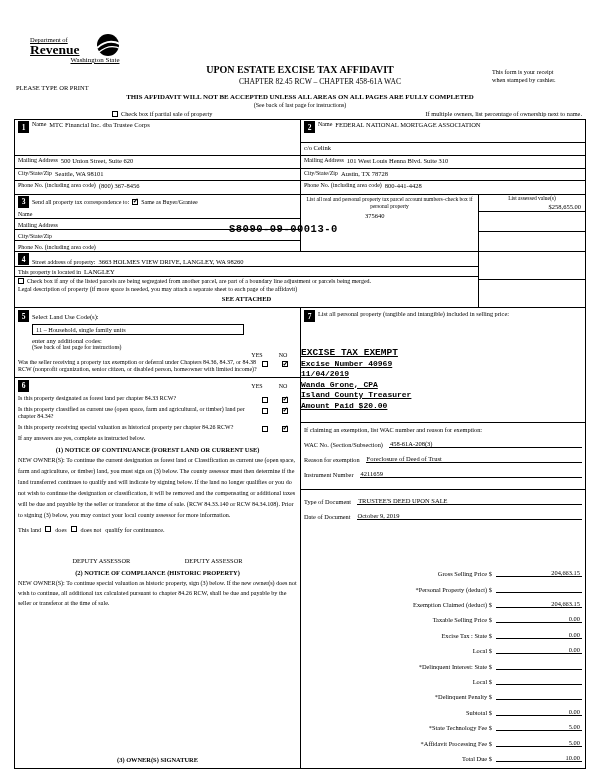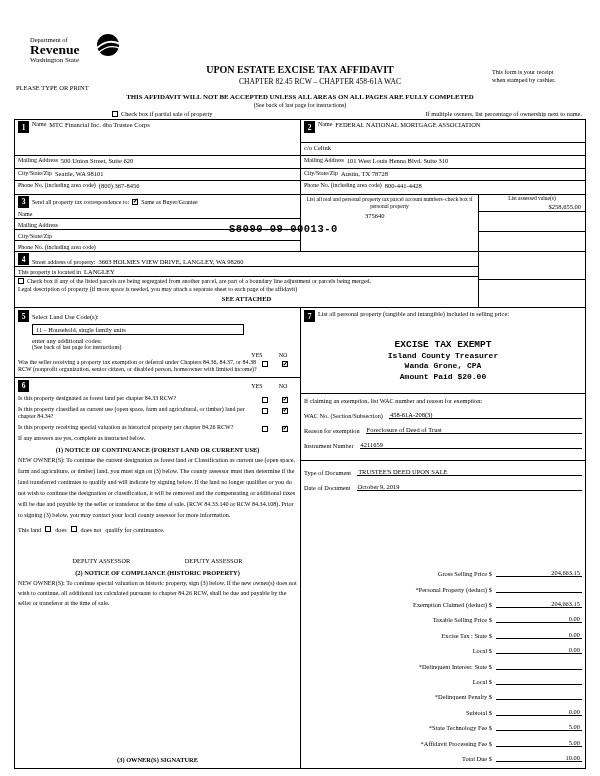--- a/index.html
+++ b/index.html
@@ -1,23 +1,23 @@
 <!DOCTYPE html>
 <html><head>
 <meta charset="utf-8">
 <style>
   *{margin:0;padding:0;box-sizing:border-box;}
   html,body{background:#fff;}
   .page{width:600px;height:776px;position:relative;background:#fff;color:#000;
         font-family:"Liberation Serif",serif;overflow:hidden;margin:0 auto;}
   
-  .logo{position:absolute;left:30px;top:36px;width:130px;}
+  .logo{position:absolute;left:30px;top:36px;width:130px;text-decoration:underline;}
   .logo .dept{font-size:6.5px;}
   .logo .rev{font-size:13.5px;font-weight:bold;line-height:13px;}
-  .logo .st{font-size:7px;}
+  .logo .st{font-size:7px;text-align:center;}
   .logo svg{position:absolute;left:64px;top:-4px;}
   .title-block{position:absolute;top:64px;left:0;right:0;text-align:center;}
   .title{font-size:10px;font-weight:bold;}
   .chapter{font-size:7.6px;margin-top:2px;padding-left:40px;}
   .receipt{position:absolute;right:16px;top:68px;width:92px;font-size:6.2px;line-height:7.5px;}
   .type-print{position:absolute;left:16px;top:84px;font-size:6.5px;}
   .warning{position:absolute;top:93px;left:0;right:0;text-align:center;font-weight:bold;font-size:6.9px;}
   .see-back{position:absolute;top:102px;left:0;right:0;text-align:center;font-size:6px;}
   .pre-row{position:absolute;top:110px;left:112px;right:18px;display:flex;justify-content:space-between;font-size:6.3px;}
   .pre-left{display:flex;gap:3px;align-items:center;}
@@ -86,21 +86,21 @@
   .ifyes{font-size:6px;margin-top:3px;}
   .ntitle{text-align:center;font-weight:bold;font-size:6.4px;margin-top:5px;}
   .ntext{font-size:6.1px;line-height:11px;margin-top:2px;text-align:left;}
   .ntext2{font-size:6.1px;line-height:10px;margin-top:2px;}
   .thisland{display:flex;gap:4px;align-items:center;font-size:6.2px;margin-top:5px;}
   .deputy{display:flex;justify-content:space-evenly;font-size:6.4px;margin-top:24px;}
   .ownersig{text-align:center;font-weight:bold;font-size:6.4px;margin-top:auto;padding-bottom:2px;}
   
   .s7h{display:flex;gap:3px;align-items:flex-start;padding:2px 3px;}
   .s7h .lab{font-size:6.3px;width:236px;line-height:7.5px;}
-  .stamp7{text-align:center;font-family:"Liberation Mono",monospace;font-weight:bold;margin-top:16px;line-height:10.5px;}
+  .stamp7{text-align:left;font-family:"Liberation Mono",monospace;font-weight:bold;margin-top:24px;line-height:10.5px;text-decoration:underline;}
   .stamp7 .l1{font-size:9.5px;}
   .stamp7 div{font-size:8px;}
   .divider{border-top:1px solid #000;margin-top:11px;}
   .claiming{font-size:6.3px;padding:3px 3px 0 3px;}
   .f7{display:flex;align-items:flex-end;padding:0 3px;margin-top:7px;}
   .f7 .lab{font-size:6.3px;flex:none;}
   .f7 .fv{flex:1;border-bottom:1px solid #000;margin-left:6px;font-size:6.5px;padding:0 1px 0 1px;}
   .fees{margin-top:auto;margin-bottom:6px;}
   .frow7{display:flex;justify-content:flex-end;align-items:flex-end;height:15.4px;padding-right:3px;}
   .flabel{font-size:6.4px;text-align:right;}
@@ -336,22 +336,24 @@
       </div>
 
       <div class="rcol">
         <div class="s7h">
           <span class="numbox">7</span>
           <span class="lab">List all personal property (tangible and intangible) included in selling price:</span>
         </div>
 
         <div class="stamp7">
           <div class="l1">EXCISE TAX EXEMPT</div>
+          <div>Excise Number 40969</div>
+          <div>11/04/2019</div>
+          <div>Wanda Grone, CPA</div>
           <div>Island County Treasurer</div>
-          <div>Wanda Grone, CPA</div>
           <div>Amount Paid $20.00</div>
         </div>
 
         <div class="divider"></div>
 
         <div class="claiming">If claiming an exemption, list WAC number and reason for exemption:</div>
 
         <div class="f7">
           <span class="lab">WAC No. (Section/Subsection)</span>
           <span class="fv">458-61A-208(3)</span>

